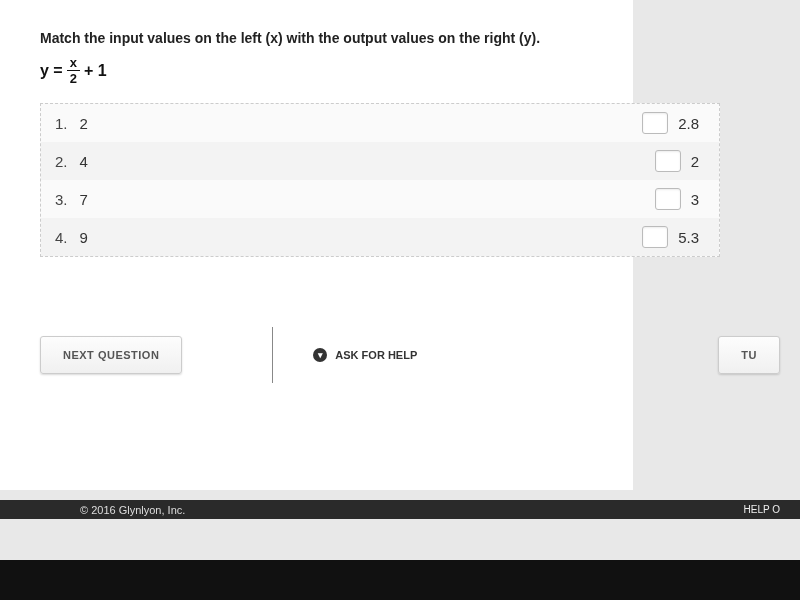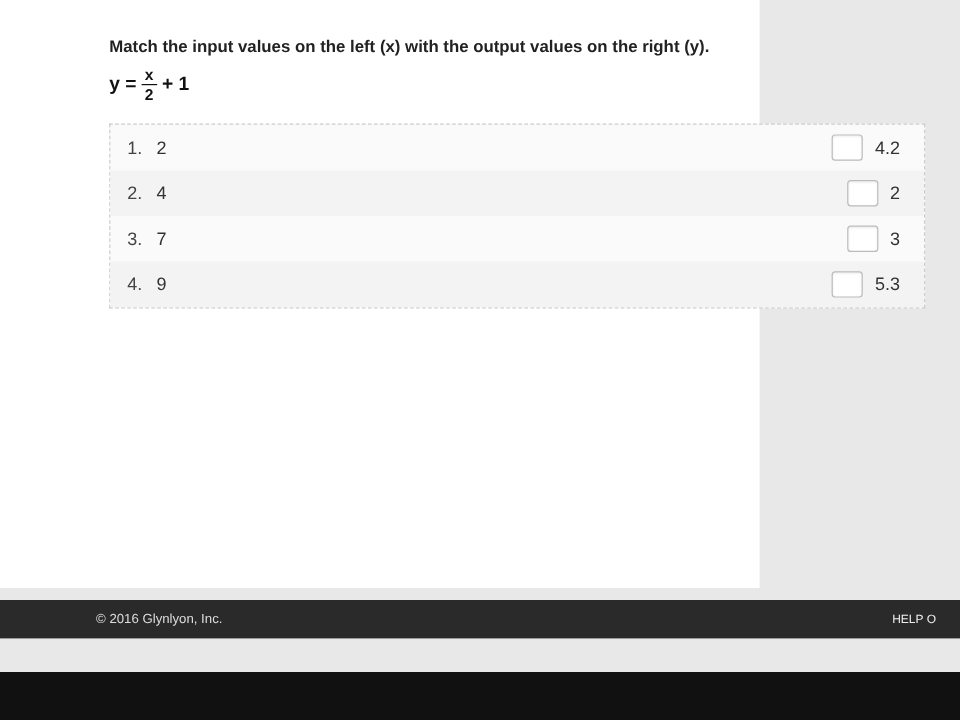--- a/index.html
+++ b/index.html
@@ -9,21 +9,21 @@
     width: 800px;
     height: 600px;
     overflow: hidden;
     position: relative;
   }
   .page {
     background: #fff;
     width: 633px;
     height: 490px;
     margin: 0 0 0 0;
-    padding: 30px 0 0 91px;
+    padding: 30px 0 0 40px;
     position: relative;
   }
   .instruction {
     font-weight: bold;
     font-size: 14px;
     color: #222;
     margin-bottom: 10px;
   }
   .equation {
     font-weight: bold;
@@ -116,21 +116,21 @@
   }
   .btn-right {
     position: absolute;
     right: -60px;
   }
   .footer-dark {
     position: absolute;
     left: 0;
     top: 500px;
     width: 800px;
-    height: 32px;
+    height: 19px;
     background: #2a2a2a;
     color: #ddd;
     font-size: 11px;
     display: flex;
     align-items: center;
     justify-content: space-between;
     padding: 0 20px 0 80px;
   }
   .footer-dark .terms { color: #eee; font-size: 10px; }
   .taskbar {
@@ -159,21 +159,21 @@
   </div>
 
   <div class="match-box">
     <div class="match-row">
       <div class="left-pair">
         <span class="qnum">1.</span>
         <span>2</span>
       </div>
       <div class="right-pair">
         <div class="answer-slot"></div>
-        <span>4.2</span>
+        <span>2.8</span>
       </div>
     </div>
     <div class="match-row alt">
       <div class="left-pair">
         <span class="qnum">2.</span>
         <span>4</span>
       </div>
       <div class="right-pair">
         <div class="answer-slot"></div>
         <span>2</span>
@@ -194,20 +194,29 @@
         <span class="qnum">4.</span>
         <span>9</span>
       </div>
       <div class="right-pair">
         <div class="answer-slot"></div>
         <span>5.3</span>
       </div>
     </div>
   </div>
 
+  <div class="button-row">
+    <button class="btn">NEXT QUESTION</button>
+    <div class="vline"></div>
+    <div class="help">
+      <span class="help-icon">▾</span>
+      <span>ASK FOR HELP</span>
+    </div>
+    <button class="btn btn-right">TU</button>
+  </div>
 
 </div>
 
 <div class="footer-dark">
   <span>© 2016 Glynlyon, Inc.</span>
   <span class="terms">HELP O</span>
 </div>
 
 <div class="taskbar"></div>
 

